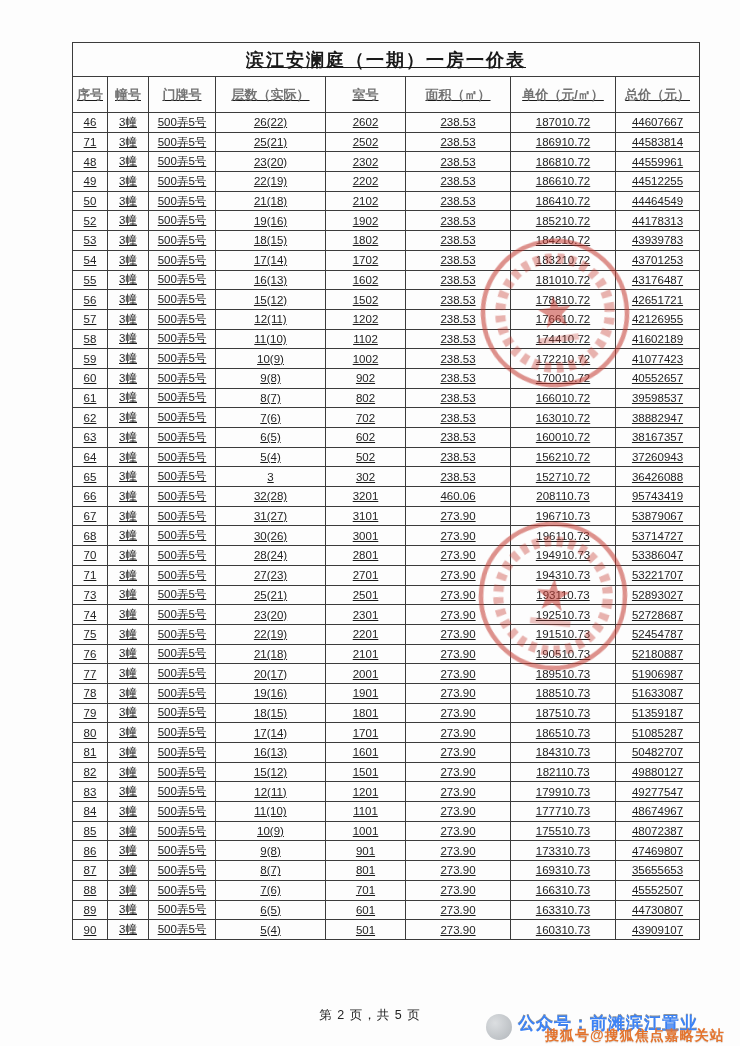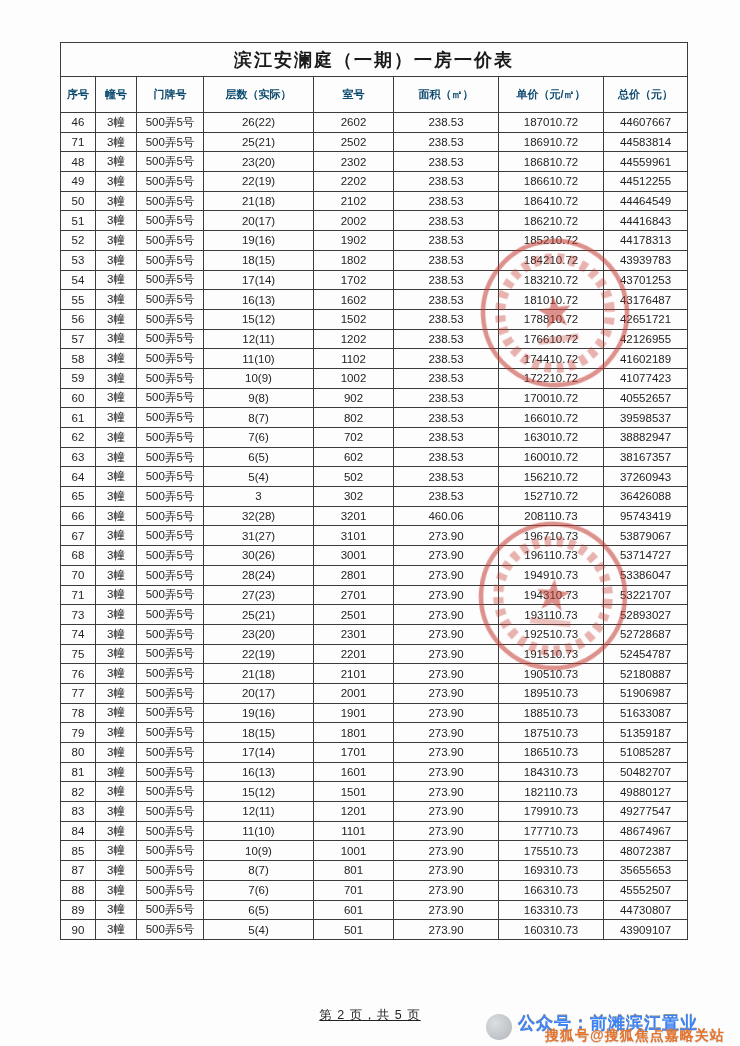--- a/index.html
+++ b/index.html
@@ -4,34 +4,34 @@
 <style>
   * { margin:0; padding:0; box-sizing:border-box; }
   html,body { width:740px; height:1046px; }
   body {
     font-family:"Liberation Sans", sans-serif;
     background:#ffffff; color:#1a1a1a; position:relative; overflow:hidden;
   }
   .page { position:absolute; inset:0; background:#fdfdfd; }
 
   table.price {
-    position:absolute; top:42px; left:60px; width:628px;
-    border-collapse:collapse; table-layout:fixed;
+    position:absolute; top:42px; left:72px; width:628px;
+    border-collapse:collapse; table-layout:fixed;text-decoration:underline;
   }
   .price th, .price td {
     border:1px solid #3c3c3c; text-align:center; vertical-align:middle;
     overflow:hidden; white-space:nowrap;
   }
   .price .title-cell { font-size:18px; font-weight:bold; height:34px; letter-spacing:2px; }
-  .price thead .col-h { font-size:11px; font-weight:bold; height:36px; color:#0c4a6e; }
+  .price thead .col-h { font-size:13px; font-weight:bold; height:36px; color:#737373; }
   .price tbody td { font-size:11.5px; height:19.7px; color:#232323; }
 
   .page-num {
     position:absolute; top:1007px; left:0; width:740px; text-align:center;
-    font-size:12.5px; color:#222; letter-spacing:1px;text-decoration:underline;
+    font-size:12.5px; color:#222; letter-spacing:1px;
   }
 
   .stamp { position:absolute; width:152px; height:152px; opacity:.55; filter:blur(.5px); pointer-events:none; }
   .stamp-1 { left:479px; top:237px; transform:rotate(-8deg); }
   .stamp-2 { left:477px; top:520px; transform:rotate(6deg); }
   .stamp svg { width:100%; height:100%; }
 
   .wm-badge {
     position:absolute; left:486px; top:1014px; width:26px; height:26px; border-radius:50%;
     background:radial-gradient(circle at 35% 35%, #d8dbde, #a9aeb3); opacity:.9;
@@ -122,30 +122,20 @@
           <td>50</td>
           <td>3幢</td>
           <td>500弄5号</td>
           <td>21(18)</td>
           <td>2102</td>
           <td>238.53</td>
           <td>186410.72</td>
           <td>44464549</td>
         </tr>
         <tr>
-          <td>51</td>
-          <td>3幢</td>
-          <td>500弄5号</td>
-          <td>20(17)</td>
-          <td>2002</td>
-          <td>238.53</td>
-          <td>186210.72</td>
-          <td>44416843</td>
-        </tr>
-        <tr>
           <td>52</td>
           <td>3幢</td>
           <td>500弄5号</td>
           <td>19(16)</td>
           <td>1902</td>
           <td>238.53</td>
           <td>185210.72</td>
           <td>44178313</td>
         </tr>
         <tr>
@@ -450,20 +440,30 @@
         </tr>
         <tr>
           <td>85</td>
           <td>3幢</td>
           <td>500弄5号</td>
           <td>10(9)</td>
           <td>1001</td>
           <td>273.90</td>
           <td>175510.73</td>
           <td>48072387</td>
+        </tr>
+        <tr>
+          <td>86</td>
+          <td>3幢</td>
+          <td>500弄5号</td>
+          <td>9(8)</td>
+          <td>901</td>
+          <td>273.90</td>
+          <td>173310.73</td>
+          <td>47469807</td>
         </tr>
         <tr>
           <td>87</td>
           <td>3幢</td>
           <td>500弄5号</td>
           <td>8(7)</td>
           <td>801</td>
           <td>273.90</td>
           <td>169310.73</td>
           <td>35655653</td>

